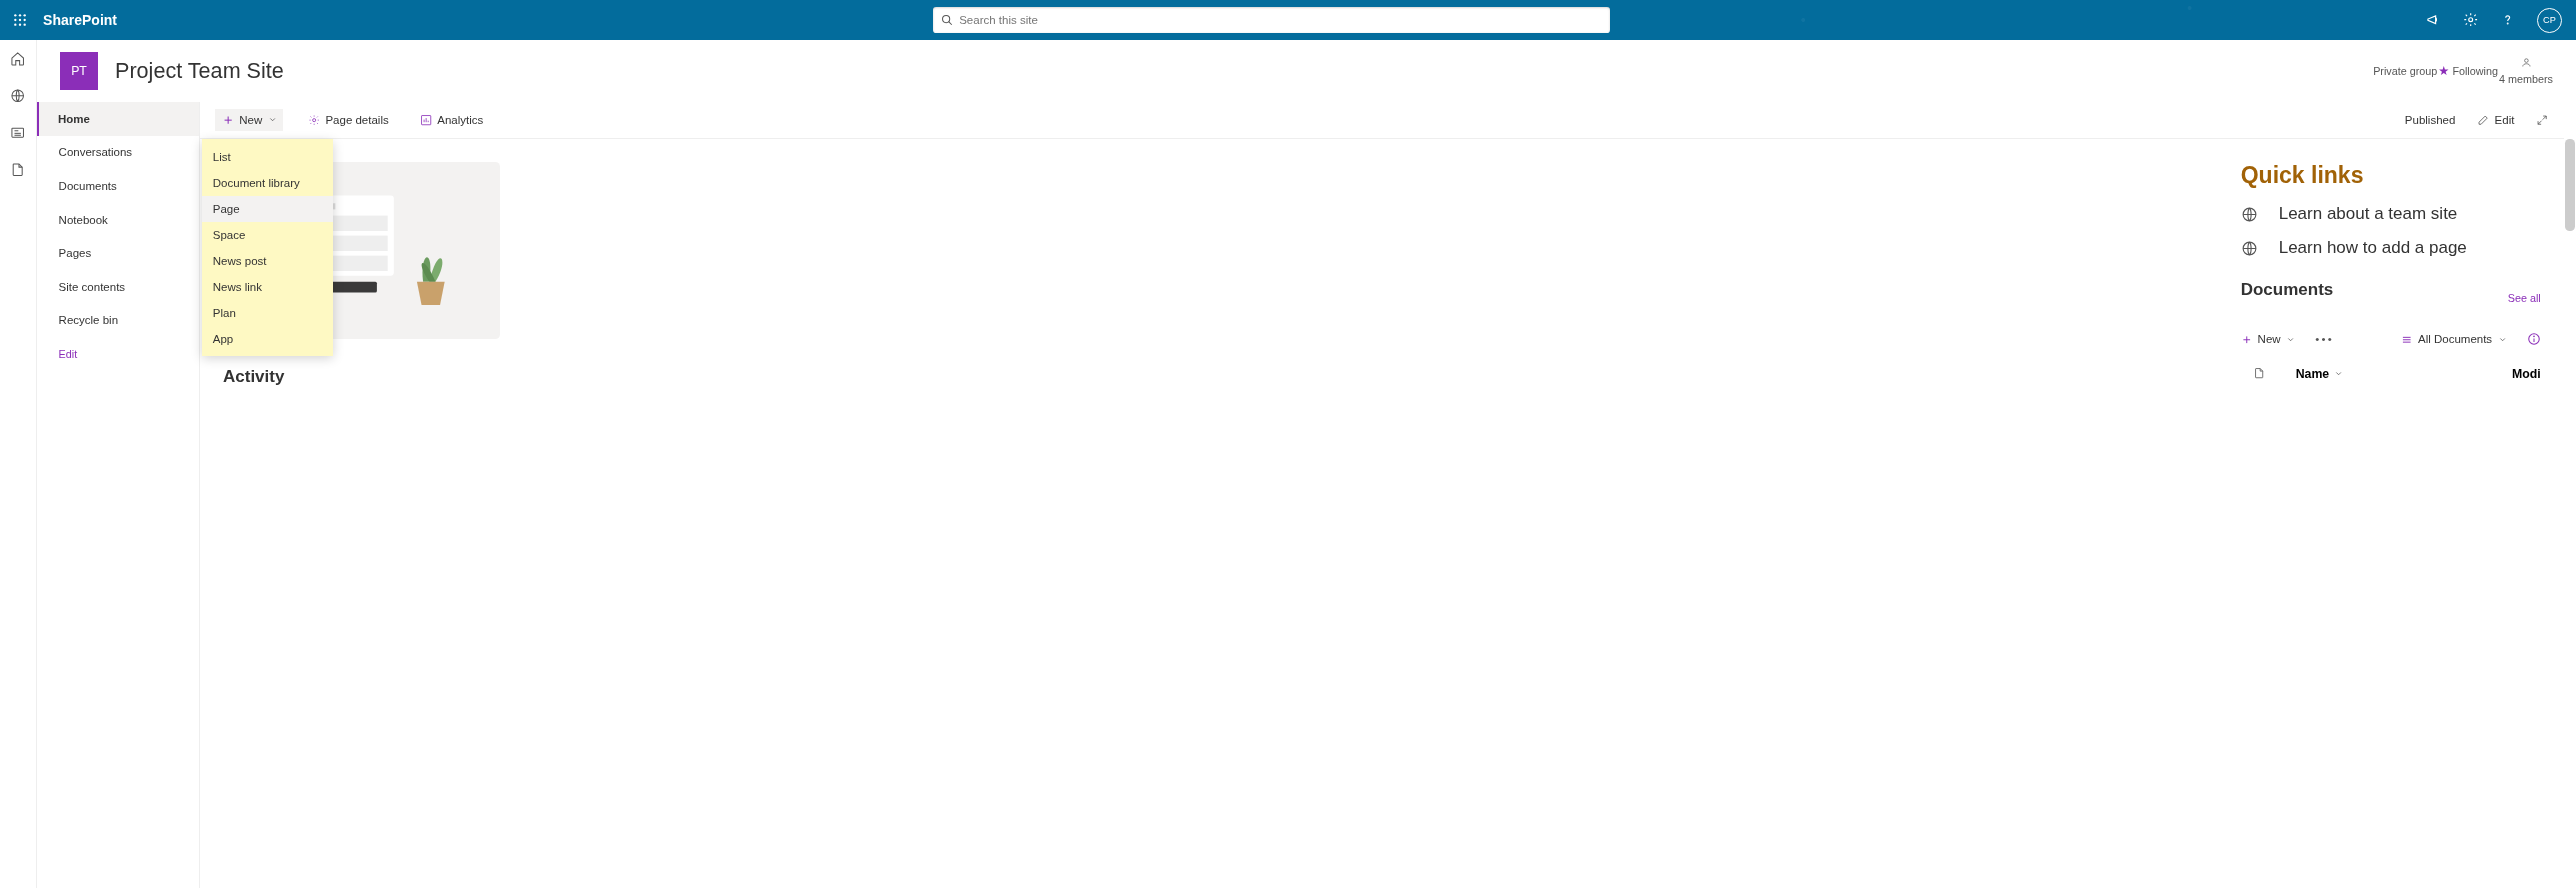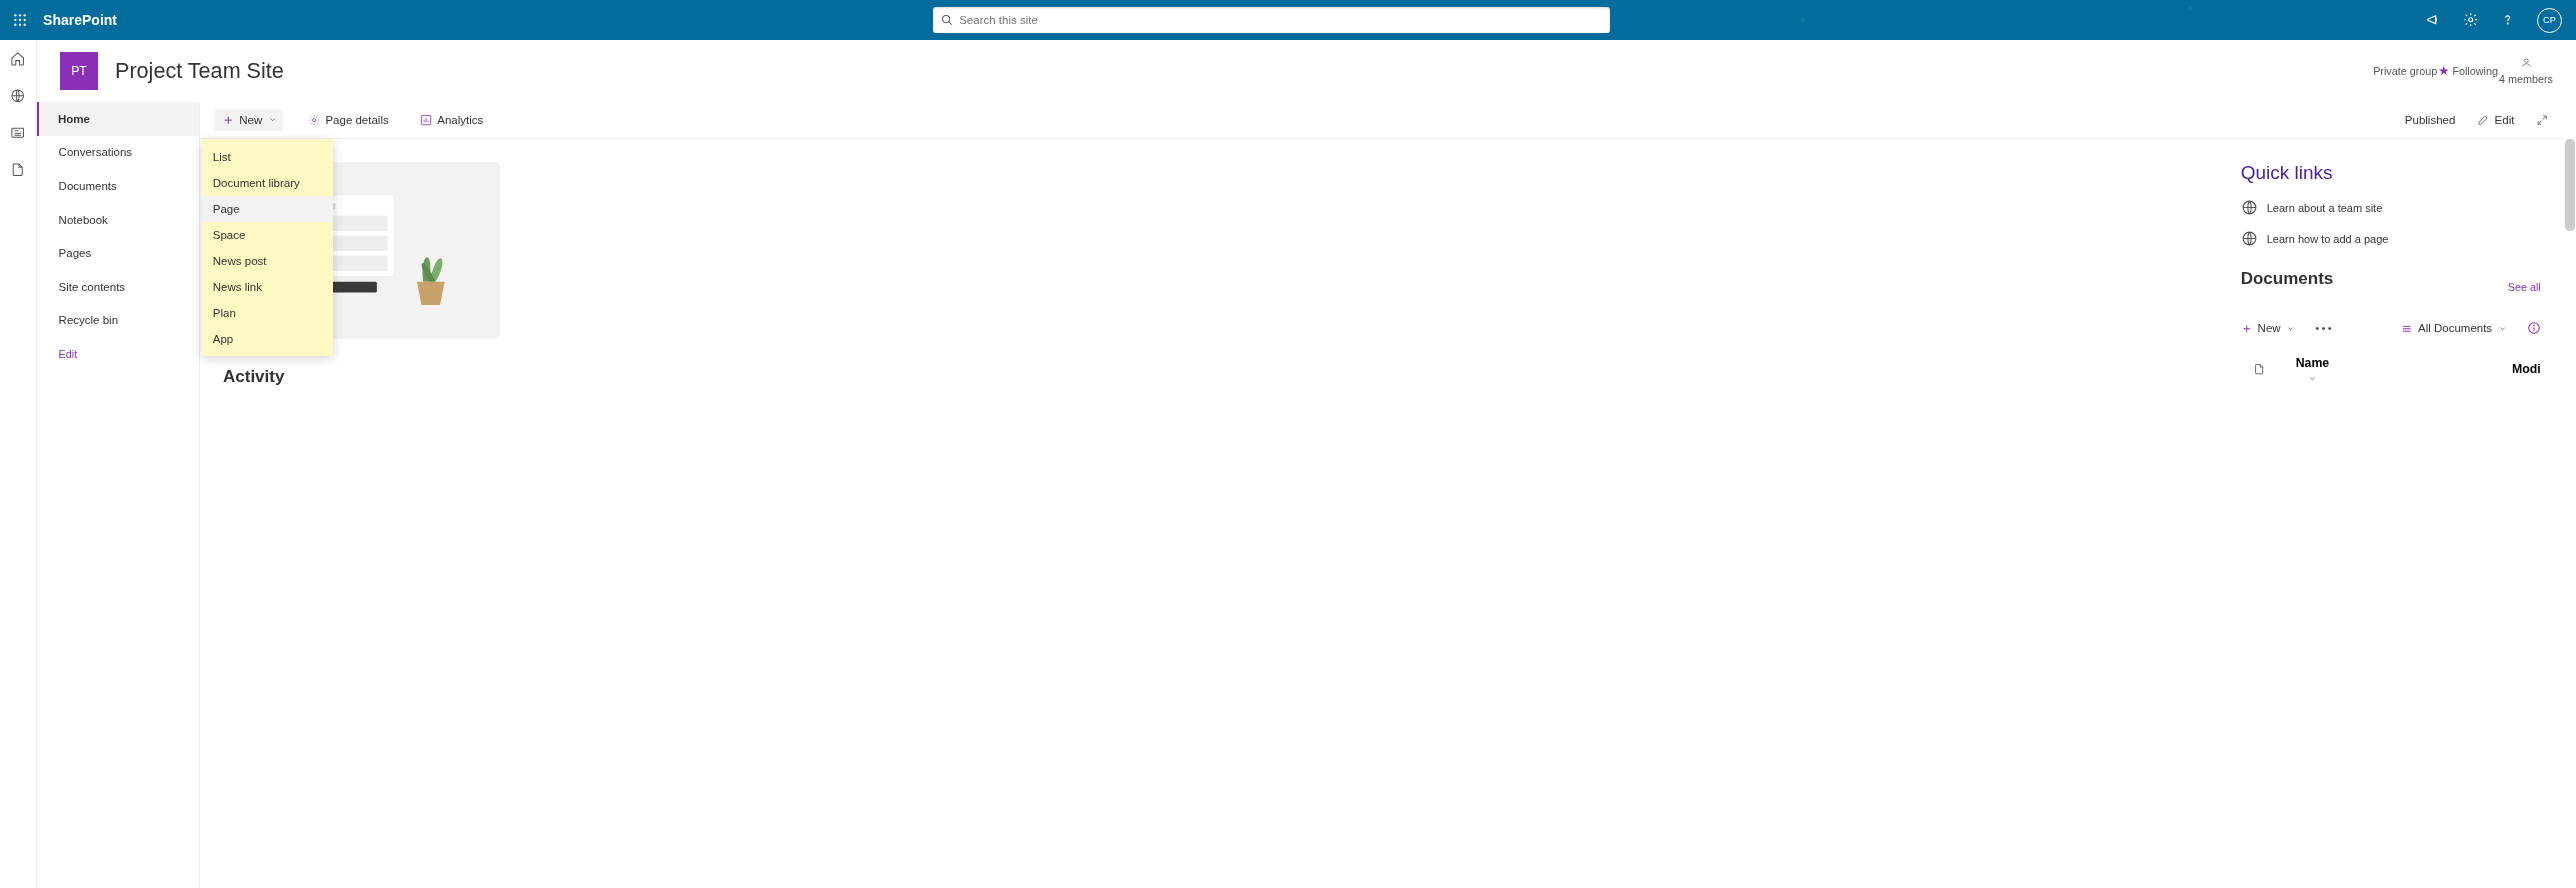--- a/index.html
+++ b/index.html
@@ -55,37 +55,37 @@
   .col-main{flex:1;min-width:0;}
   .news-row{display:flex;gap:31px;align-items:flex-start;}
   .news-img{width:277px;height:177px;background:#F3F2F1;border-radius:4.6px;display:flex;align-items:center;justify-content:center;}
   .news-img svg{width:231px;height:154px;}
   .news-text h2{font-size:16px;font-weight:700;color:#333;margin-bottom:14px;line-height:1.35;}
   .news-text p{font-size:11.5px;color:#555;line-height:1.5;margin-bottom:14px;max-width:385px;}
   .btn-primary{display:inline-block;background:#8B2EB8;color:#fff;font-size:11.5px;font-weight:600;padding:6.2px 12.3px;cursor:pointer;}
   .section-h{font-size:17px;font-weight:700;color:#333;margin-top:28px;}
   
   .col-side{width:300px;}
-  .col-side h3{font-size:19px;font-weight:400;color:#4c1d95;margin-bottom:15.4px;}
-  .ql{display:flex;align-items:center;gap:9px;font-size:11px;color:#333;margin-bottom:14px;cursor:pointer;}
+  .col-side h3{font-size:23px;font-weight:700;color:#a16207;margin-bottom:15.4px;}
+  .ql{display:flex;align-items:center;gap:21px;font-size:17px;color:#333;margin-bottom:14px;cursor:pointer;}
   .ql svg{width:17px;height:17px;stroke:#555;fill:none;}
   .docs-head{display:flex;align-items:center;justify-content:space-between;margin-top:21.6px;margin-bottom:10.8px;}
   .docs-head h3{font-size:17px;font-weight:700;color:#333;}
   .seeall{font-size:10.8px;color:#8B2EB8;cursor:pointer;}
   .docs-cmd{display:flex;align-items:center;gap:20px;font-size:11.5px;color:#333;padding:6.2px 0;border-bottom:0;}
   .docs-cmd .grp{display:flex;align-items:center;gap:5.4px;cursor:pointer;}
   .docs-cmd svg{width:11.5px;height:11.5px;stroke:#8B2EB8;fill:none;}
   .docs-cmd .spacer{flex:1;}
   .docs-cmd .grp.view svg{stroke:#8B2EB8;}
   .docs-cmd .dots{letter-spacing:2.3px;cursor:pointer;color:#555;}
   .docs-cmd .info{stroke:#8B2EB8;}
   .doc-file-icon{width:12.3px;height:12.3px;stroke:#555;fill:none;margin-right:18.5px;}
   .docs-header-row{display:flex;align-items:center;margin-top:14px;}
   .filecol{display:flex;align-items:center;gap:17px;}
-  .name-col{display:flex;align-items:center;gap:4.6px;font-weight:600;cursor:pointer;margin-right:auto;flex-direction:column;}
+  .name-col{display:flex;align-items:center;gap:4.6px;font-weight:600;cursor:pointer;margin-right:auto;}
   .name-col svg{width:9.2px;height:9.2px;stroke:#555;fill:none;}
   
   .scroll-hint{position:absolute;right:1.5px;top:139px;width:9.2px;height:92px;background:#ccc;border-radius:4.6px;}
 </style>
 </head>
 <body>
 
 <div class="suite-bar">
   <div class="waffle">
     <svg viewBox="0 0 24 24">

